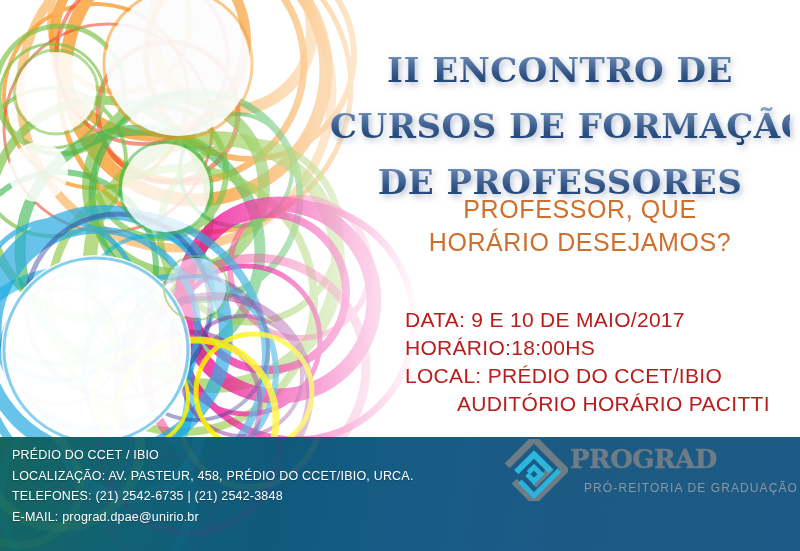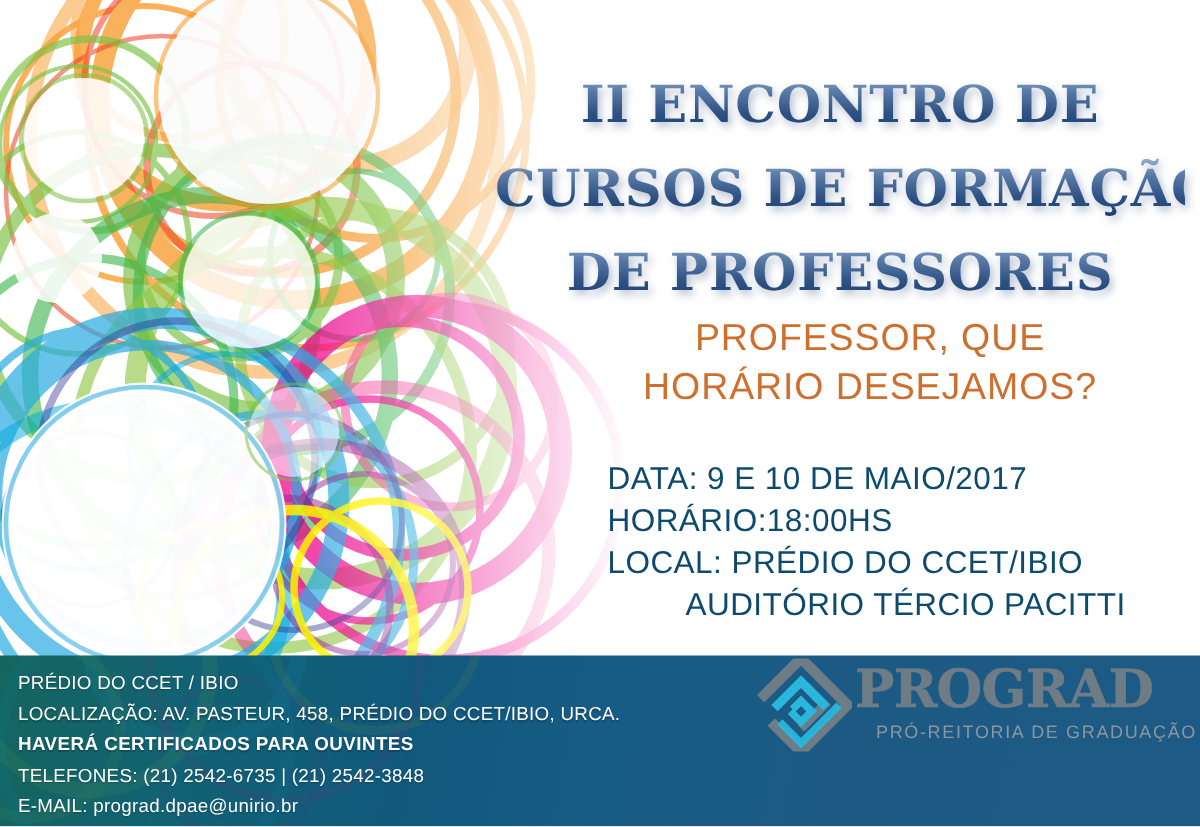--- a/index.html
+++ b/index.html
@@ -29,28 +29,28 @@
     -webkit-text-fill-color:transparent;
     filter:drop-shadow(2px 3px 3px rgba(120,140,170,0.55));
     white-space:nowrap;
     margin-top:12px;
   }
 
   
   #subtitle{
     position:absolute;left:370px;top:193px;width:420px;
     text-align:center;color:#cf6f2e;
-    font-size:25px;line-height:33px;letter-spacing:0.6px;margin-top:16px;
+    font-size:25px;line-height:33px;letter-spacing:0.6px;
   }
   .sub-line{white-space:nowrap;}
 
   
   #event-info{
     position:absolute;left:405px;top:306px;width:390px;
-    color:#0c4a6e;font-size:21px;line-height:28px;letter-spacing:0.3px;
+    color:#b91c1c;font-size:21px;line-height:28px;letter-spacing:0.3px;
   }
   .info-line{white-space:nowrap;}
   .info-line.indent{padding-left:52px;}
 
   
   #footer{
     position:absolute;left:0;bottom:0;width:800px;height:114px;
     background:linear-gradient(100deg,#15655f 0%,#116274 16%,#10597c 34%,#175c85 52%,#1c5a84 70%,#1d5a85 100%);
     overflow:hidden;
   }
@@ -62,21 +62,21 @@
   }
   .f-line{white-space:nowrap;}
   .f-line.bold{font-weight:bold;letter-spacing:0.3px;}
 
   
   #logo{position:absolute;left:500px;top:458px;width:290px;height:74px;}
   #logo-mark{position:absolute;left:0px;top:2px;width:68px;height:62px;}
   #logo-word{
     position:absolute;left:70px;top:4px;
     font-family:"DejaVu Serif","Liberation Serif",serif;
-    font-weight:bold;font-size:35px;line-height:37px;
+    font-weight:bold;font-size:26px;line-height:37px;
     letter-spacing:-0.5px;
     color:#6e7c86;
     -webkit-text-stroke:0.4px #6e7c86;
   }
   #logo-tagline{
     position:absolute;left:84px;top:43px;
     font-size:12px;letter-spacing:1.1px;color:#8a97a0;
     white-space:nowrap;
   }
   #logo-unirio{display:inline-block;vertical-align:-1px;margin-left:4px;}
@@ -212,41 +212,40 @@
 
   <div id="subtitle">
     <div class="sub-line">PROFESSOR, QUE</div>
     <div class="sub-line">HORÁRIO DESEJAMOS?</div>
   </div>
 
   <div id="event-info">
     <div class="info-line">DATA: 9 E 10 DE MAIO/2017</div>
     <div class="info-line">HORÁRIO:18:00HS</div>
     <div class="info-line">LOCAL: PRÉDIO DO CCET/IBIO</div>
-    <div class="info-line indent">AUDITÓRIO TÉRCIO PACITTI</div>
+    <div class="info-line indent">AUDITÓRIO HORÁRIO PACITTI</div>
   </div>
 
   <div id="footer">
 
     <svg id="footer-texture" viewBox="0 0 460 114" xmlns="http://www.w3.org/2000/svg">
       <g fill="none" stroke-linecap="round">
         <circle cx="60" cy="10" r="80" stroke="#7ac143" stroke-width="10" opacity=".30"></circle>
         <circle cx="130" cy="-10" r="70" stroke="#29abe2" stroke-width="12" opacity=".25"></circle>
         <circle cx="20" cy="48" r="60" stroke="#8dc63f" stroke-width="8" opacity=".22"></circle>
         <circle cx="190" cy="6" r="90" stroke="#ec008c" stroke-width="7" opacity=".18"></circle>
         <circle cx="96" cy="60" r="96" stroke="#00a9e0" stroke-width="9" opacity=".20"></circle>
         <circle cx="250" cy="-20" r="70" stroke="#fff200" stroke-width="6" opacity=".18"></circle>
         <circle cx="160" cy="70" r="54" stroke="#92278f" stroke-width="6" opacity=".16"></circle>
       </g>
     </svg>
 
     <div id="footer-text">
       <div class="f-line">PRÉDIO DO CCET / IBIO</div>
       <div class="f-line">LOCALIZAÇÃO: AV. PASTEUR, 458, PRÉDIO DO CCET/IBIO, URCA.</div>
-      <div class="f-line bold">HAVERÁ CERTIFICADOS PARA OUVINTES</div>
       <div class="f-line">TELEFONES: (21) 2542-6735 | (21) 2542-3848</div>
       <div class="f-line">E-MAIL: prograd.dpae@unirio.br</div>
     </div>
 
     <div id="logo" style="top:0px;left:500px;">
       <svg id="logo-mark" viewBox="0 0 68 62" xmlns="http://www.w3.org/2000/svg">
         <g transform="translate(34,31) rotate(45)">
 
           <path d="M-22,-22 H22 V22 H-6" fill="none" stroke="#6e7c86" stroke-width="7"></path>
           <path d="M-22,-22 V16" fill="none" stroke="#6e7c86" stroke-width="7"></path>

